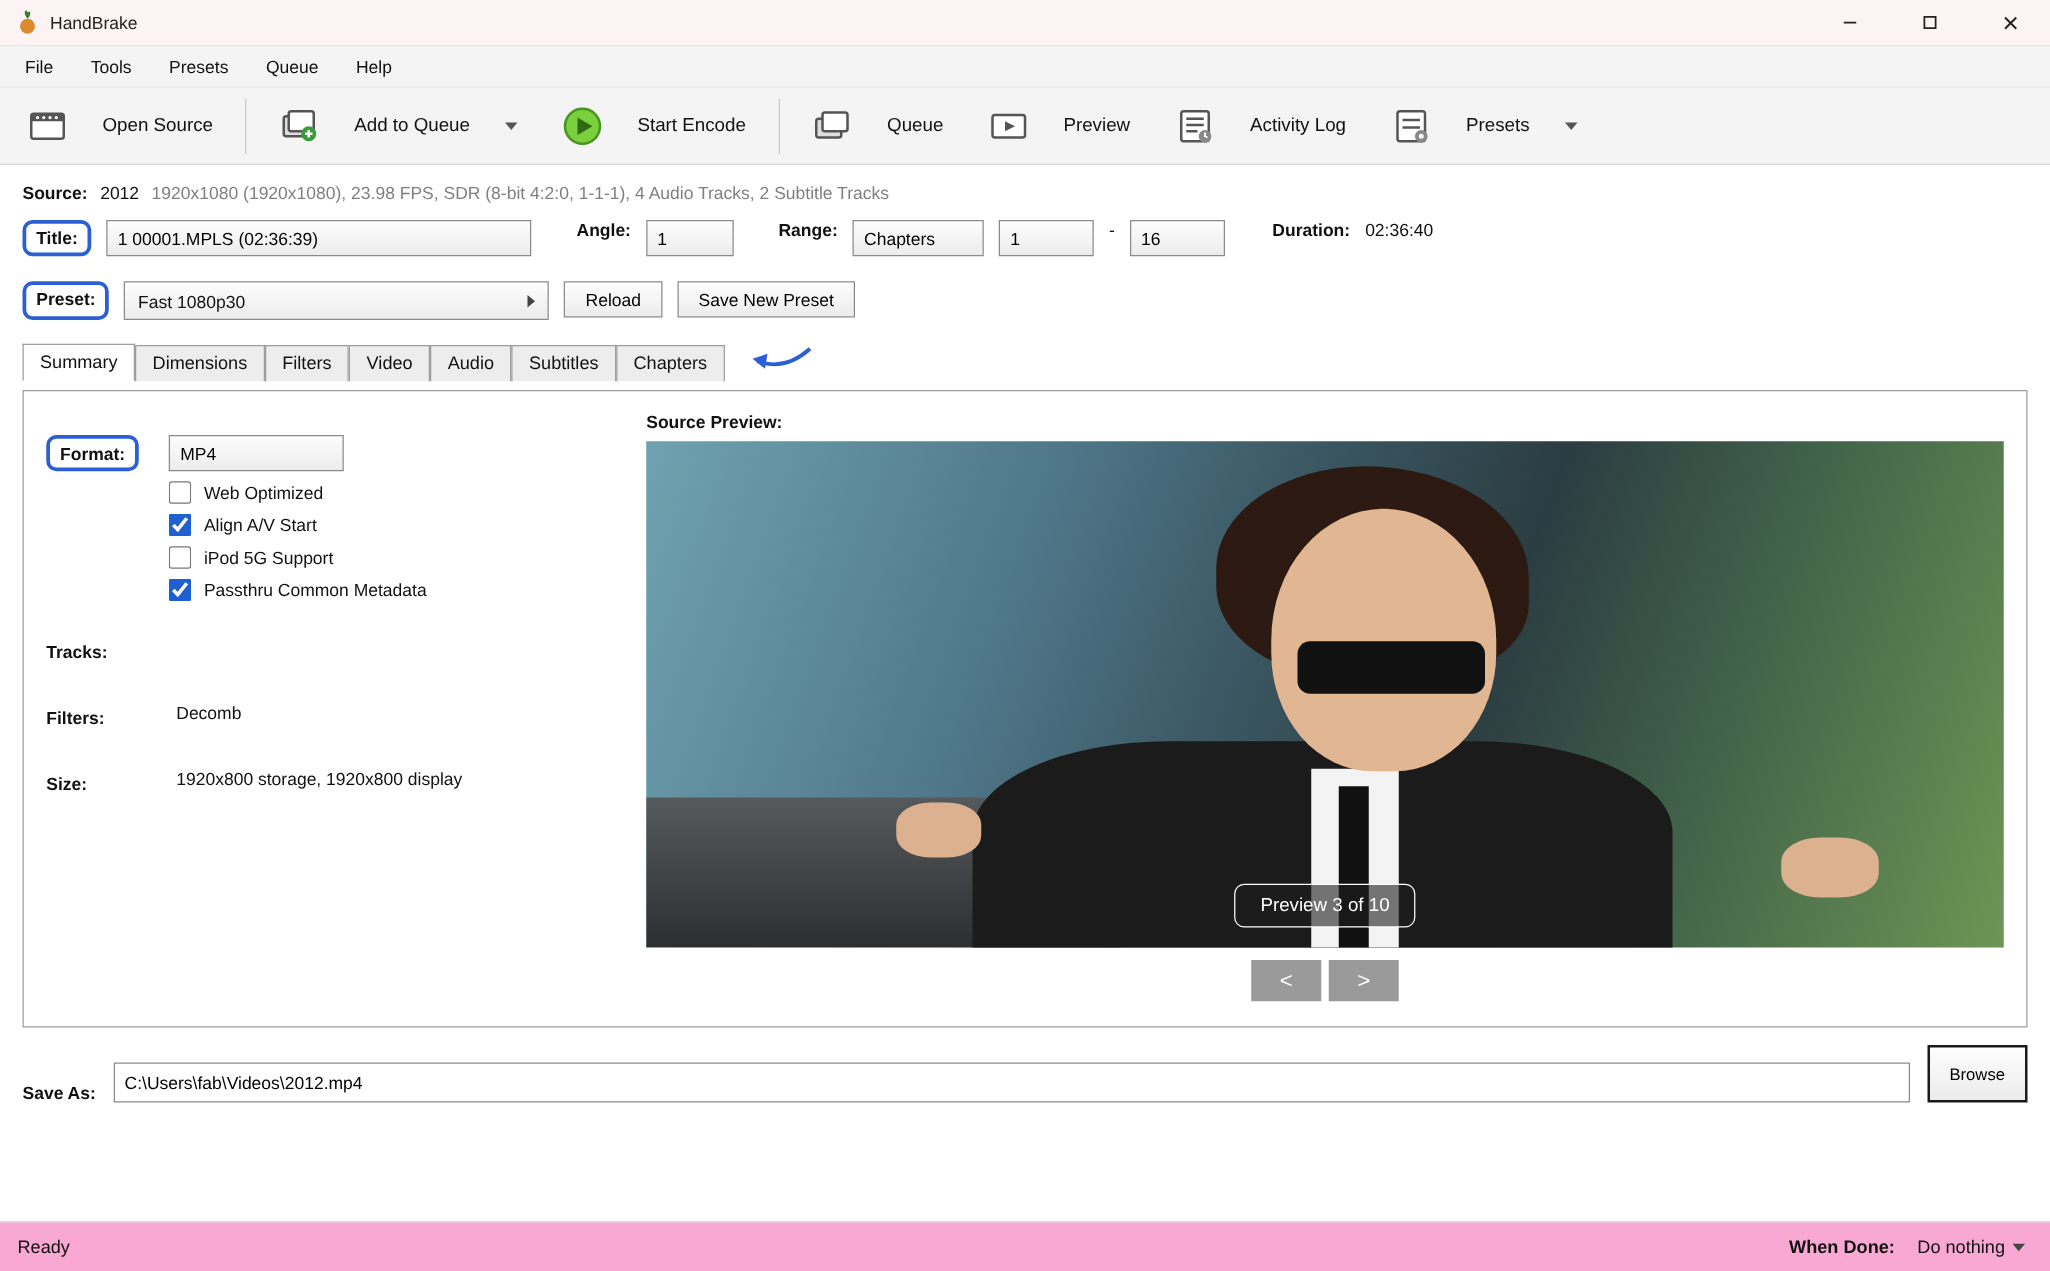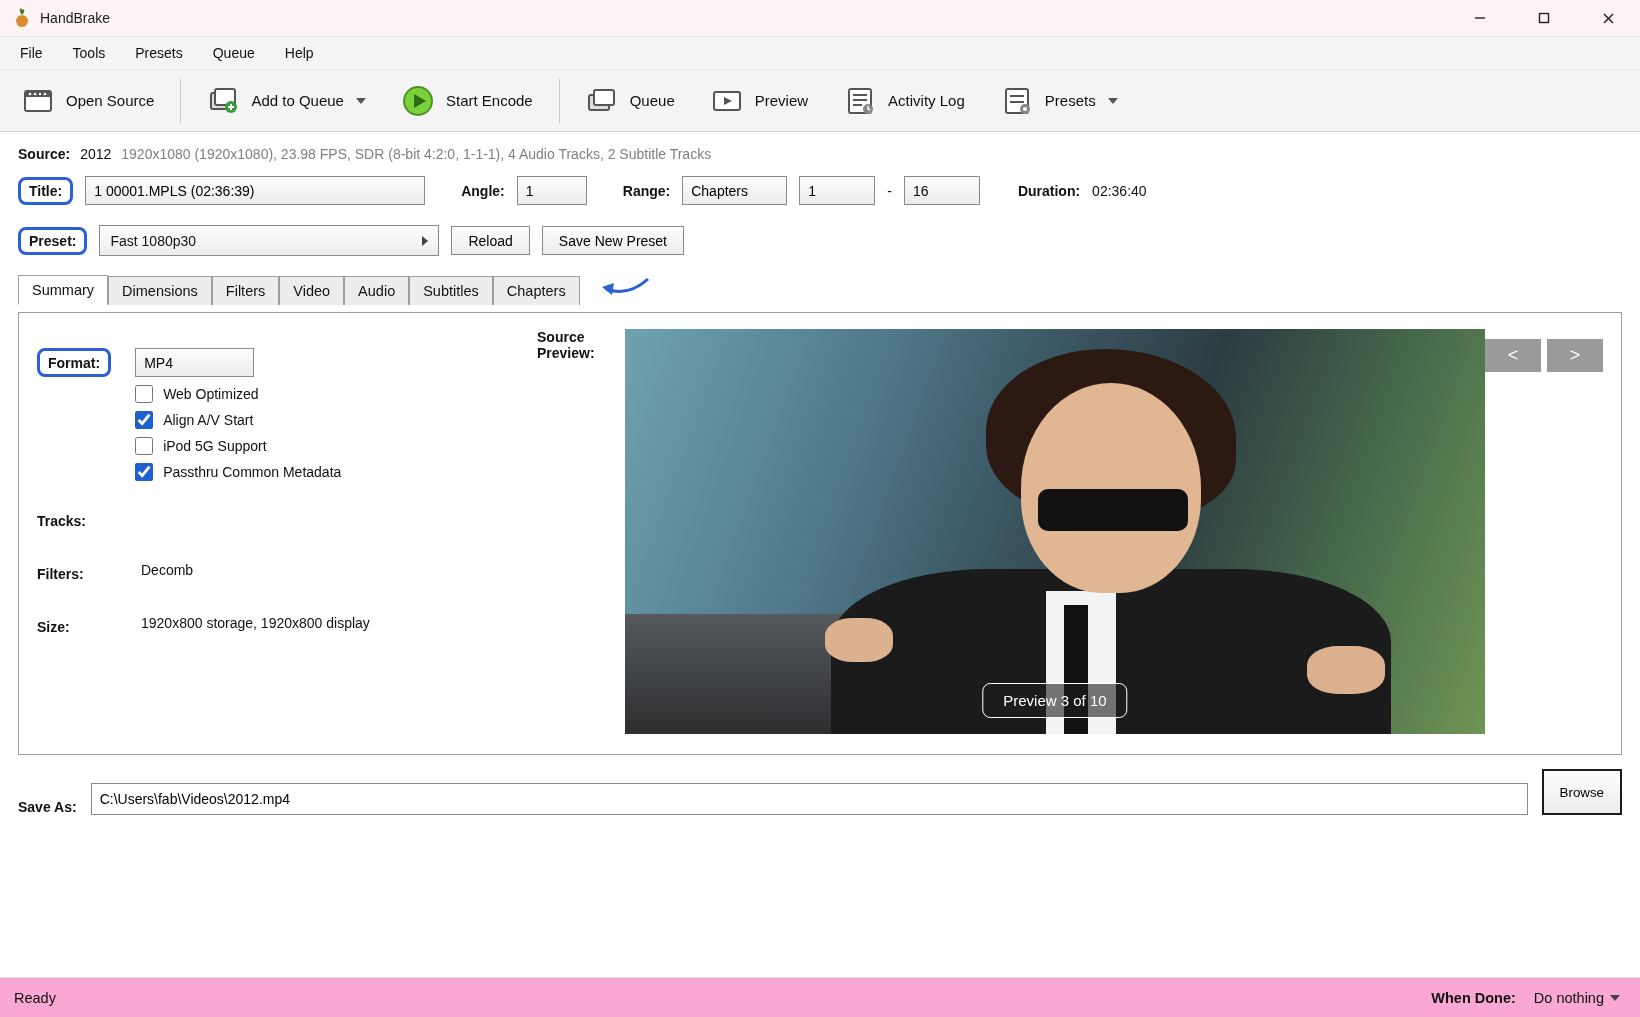--- a/index.html
+++ b/index.html
@@ -49,42 +49,42 @@
     height: 63px;
     background: #f4f4f4;
     border-top: 1px solid #e6e6e6;
     border-bottom: 1px solid #d6d6d6;
     display: flex;
     align-items: center;
     padding: 0 8px;
     gap: 8px;
   }
   .toolbar .tool-btn {
-    display: flex; align-items: center; gap: 12px;
+    display: flex; align-items: center; gap: 28px;
     padding: 6px 14px;
     font-size: 15px;
     cursor: default;
     justify-content: center;
   }
   .toolbar .sep { width: 1px; height: 44px; background: #c8c8c8; margin: 0 4px; }
   .toolbar .drop-tri {
     width: 0; height: 0; border-left: 5px solid transparent; border-right: 5px solid transparent;
     border-top: 6px solid #555;
   }
   .tool-icon { width: 32px; height: 32px; display: inline-flex; align-items:center; justify-content:center; }
 
   
   .content { padding: 10px 18px 6px 18px; display:flex; flex-direction:column; gap:8px; flex:1; }
 
   .source-line { display:flex; align-items:center; gap:10px; padding: 4px 0 6px 0; }
   .source-line .lbl { font-weight:700; }
   .source-line .val1 { font-weight:400; }
   .source-line .meta { color:#808080; }
 
-  .row { display:flex; align-items:center; gap:12px; }
+  .row { display:flex; gap:12px; }
   .lbl-strong { font-weight:700; }
 
   .highlight-box {
     border: 3px solid #2b5fd6;
     border-radius: 8px;
     padding: 3px 8px;
   }
 
   select, input[type=text], .btn {
     font-family: inherit; font-size: 14px;
@@ -127,25 +127,25 @@
 
   .tab-panel {
     border:1px solid #9e9e9e; padding:16px 18px 20px 18px;
     display:flex; gap:40px;
   }
 
   .left-col { width: 440px; display:flex; flex-direction:column; gap:14px; }
   .form-row { display:flex; align-items:flex-start; gap:24px;margin-top:19px; }
   .form-row .flabel { width:80px; font-weight:700; padding-top:4px; }
   .form-row .fval { flex:1; display:flex; flex-direction:column; gap:8px; }
-  .format-select { width:119px; }
+  .format-select { width:140px; }
   .chk { display:flex; align-items:center; gap:10px; }
   .chk input { width:18px; height:18px; accent-color:#1e5fd1; }
 
-  .right-col { flex:1; display:flex; flex-direction:row;margin-left:20px; }
+  .right-col { flex:1; display:flex; flex-direction:column; }
   .right-col .preview-lbl { font-weight:700; margin-bottom:8px; }
   .preview-box {
     width: 100%; height: 405px; position:relative;
     background: linear-gradient(110deg,#6fa2b0 0%,#4e7688 28%,#3d5a66 42%,#2b3d42 60%,#44664a 78%,#6e9554 100%);
     overflow:hidden;
   }
   .preview-badge {
     position:absolute; bottom:16px; left:50%; transform:translateX(-50%);
     background:rgba(30,30,30,.6); color:#fff; border:1px solid #fff; border-radius:8px;
     padding:8px 20px; font-size:15px;

